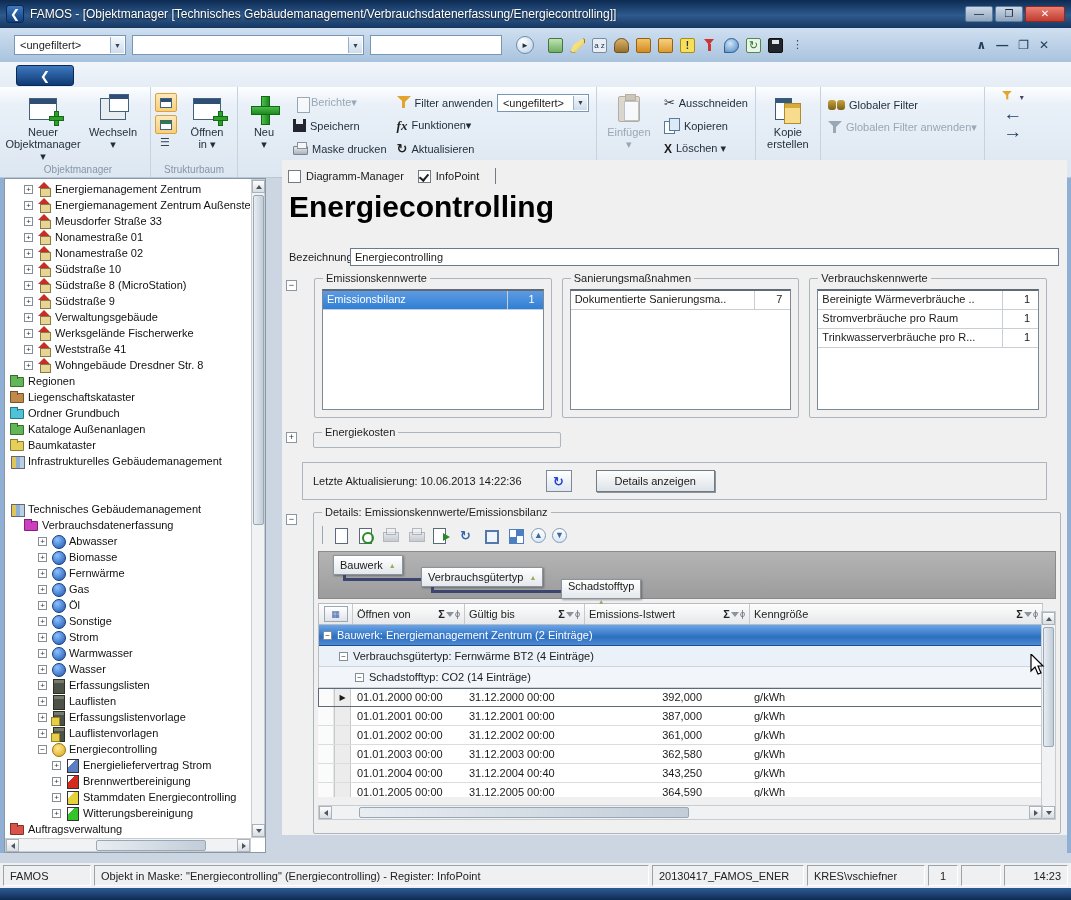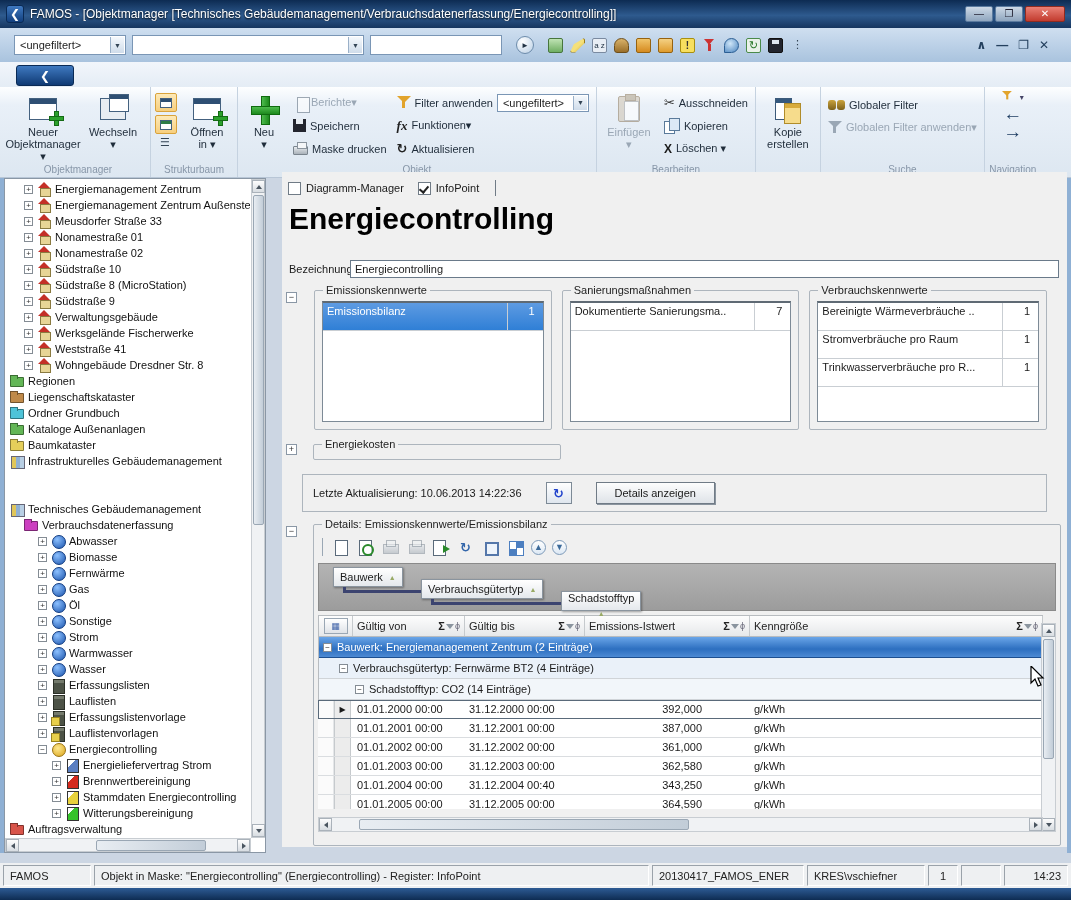--- a/index.html
+++ b/index.html
@@ -136,39 +136,39 @@
   .sb-btn{position:absolute;width:13px;height:13px;background:linear-gradient(180deg,#fdfdfd,#d8dde2);border:1px solid #aab2ba;display:flex;align-items:center;justify-content:center;}
   .tri{width:0;height:0;}
   .tri.up{border-left:3px solid transparent;border-right:3px solid transparent;border-bottom:4px solid #4a5560;}
   .tri.down{border-left:3px solid transparent;border-right:3px solid transparent;border-top:4px solid #4a5560;}
   .tri.left{border-top:3px solid transparent;border-bottom:3px solid transparent;border-right:4px solid #4a5560;}
   .tri.right{border-top:3px solid transparent;border-bottom:3px solid transparent;border-left:4px solid #4a5560;}
   .thumb{position:absolute;background:linear-gradient(90deg,#e8edf2,#c2cdd8);border:1px solid #9aa7b4;border-radius:2px;}
   .splitter{position:absolute;left:262px;top:178px;width:16px;height:675px;background:#ccd6e3;}
 
   
-  .content{position:absolute;left:278px;top:172px;width:785px;height:675px;background:#f0f0f0;}
+  .content{position:absolute;left:278px;top:160px;width:785px;height:675px;background:#f0f0f0;}
   .doctabs{position:absolute;left:6px;top:6px;height:20px;display:flex;align-items:center;gap:14px;}
   .cktab{display:flex;align-items:center;gap:5px;}
   .ckbox{width:13px;height:13px;background:#fff;border:1px solid #707b86;position:relative;}
   .ckbox.checked::before{content:"";position:absolute;left:2px;top:1px;width:4px;height:7px;border-right:2px solid #222;border-bottom:2px solid #222;transform:rotate(40deg);}
   .tabsep{width:1px;height:16px;background:#707b86;margin-left:2px;}
   .h1{position:absolute;left:7px;top:30px;font-size:30px;font-weight:bold;color:#000;letter-spacing:0;}
   .bezrow{position:absolute;left:7px;top:88px;right:8px;display:flex;align-items:center;}
   .bezlabel{width:61px;}
   .bezinput{flex:1;height:18px;background:#fff;border:1px solid #6a7a8a;padding:0 4px;display:flex;align-items:center;}
   .expander{width:11px;height:11px;border:1px solid #8a97a5;background:#fff;font-size:9px;line-height:9px;text-align:center;color:#333;}
   .panelsrow{position:absolute;left:4px;top:118px;right:20px;display:flex;gap:12px;}
   .panelsrow .expander{margin-top:2px;}
   .panelwrap{flex:1;display:flex;gap:10px;margin-left:5px;}
   .groupbox{position:relative;border:1px solid #adb5bd;border-radius:2px;background:#f0f0f0;}
   .legend{position:absolute;top:-7px;left:8px;background:#f0f0f0;padding:0 3px;color:#222;}
   .panel{flex:1;height:140px;padding:10px 7px 7px 7px;}
   .plist{width:100%;height:100%;background:#fff;border:1px solid #7d8a96;border-top:2px solid #5f6a74;overflow:hidden;}
-  .prow{height:28px;display:flex;border-bottom:1px solid #c9ced3;}
+  .prow{height:19px;display:flex;border-bottom:1px solid #c9ced3;}
   .prow .pl{flex:1;padding:2px 4px;overflow:hidden;white-space:nowrap;}
   .prow .pv{width:36px;border-left:1px solid #c9ced3;text-align:right;padding:2px 8px 0 0;}
   .prow.sel{background:linear-gradient(180deg,#5e9be2,#2f7fd6);color:#fff;}
   .ekrow{position:absolute;left:4px;top:272px;display:flex;gap:5px;}
   .ekbox{width:248px;height:16px;}
   .updatebox{position:absolute;left:20px;top:302px;width:745px;height:38px;border:1px solid #adb5bd;background:#f0f0f0;display:flex;align-items:center;padding:0 10px;gap:10px;}
   .refbtn{width:26px;height:22px;background:linear-gradient(180deg,#fff,#dfe6ee);border:1px solid #7d8a96;color:#2244cc;font-weight:bold;font-size:13px;display:flex;align-items:center;justify-content:center;margin-left:14px;}
   .pushbtn{height:22px;padding:0 18px;background:linear-gradient(180deg,#fdfdfd,#dfe3e8);border:1px solid #707b86;box-shadow:1px 1px 0 #8a949e;display:flex;align-items:center;margin-left:14px;}
 
   
@@ -799,21 +799,21 @@
               <span class="sort">▲</span>
             </span>
             <span class="conn" style="left: 112px; top: 35px; width: 3px; height: 6px;"></span>
             <span class="conn" style="left: 112px; top: 38px; width: 130px; height: 3px;"></span>
           </div>
         <div class="gridhdr">
           <span class="hcell c0">
               <span class="selbtn">▦</span>
             </span>
         <span class="hcell c1">
-              <span class="hlabel">Gültig von</span>
+              <span class="hlabel">Öffnen von</span>
               <span class="cluster">
                 <span class="sg">Σ</span>
                 <span class="ff"></span>
                 <span class="ph">ϕ</span>
               </span>
             </span>
             <span class="hcell c2">
               <span class="hlabel">Gültig bis</span>
               <span class="cluster">
                 <span class="sg">Σ</span>

